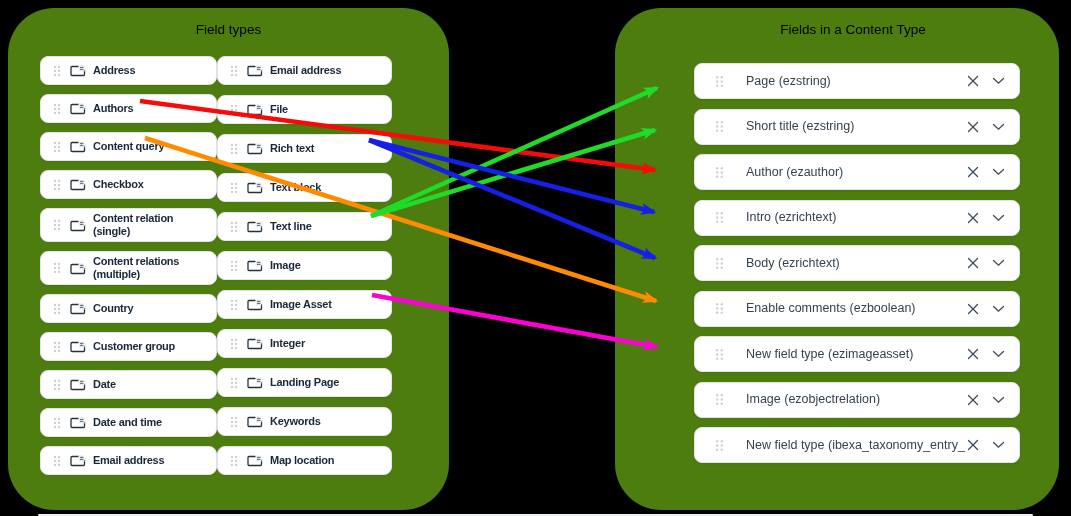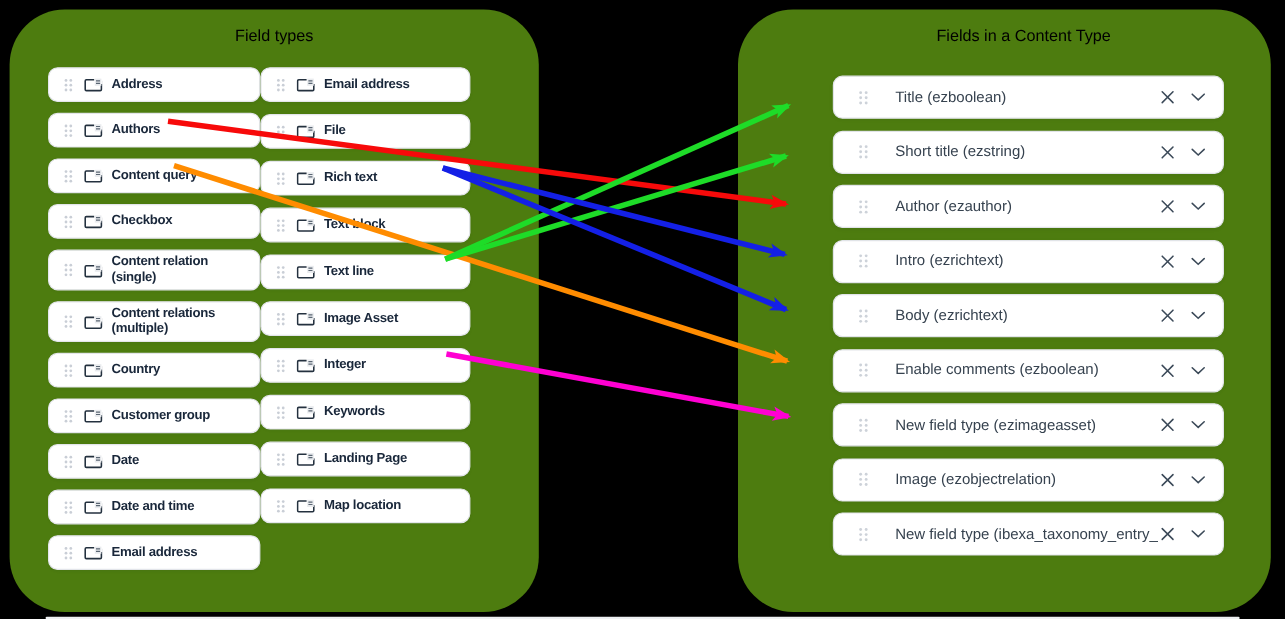--- a/index.html
+++ b/index.html
@@ -457,20 +457,43 @@
       <svg width="16" height="13" viewBox="0 0 16 13">
         <rect x="1" y="2.5" width="13.5" height="9" rx="1" fill="none" stroke="#24313f" stroke-width="1.3"></rect>
         <rect x="8.5" y="0.5" width="7" height="5.5" fill="#ffffff"></rect>
         <rect x="9" y="1.5" width="5.5" height="6" fill="#e9ebee"></rect>
         <path d="M10 3.4 h3.4 M10 5.4 h3.4" stroke="#5a6673" stroke-width="1"></path>
       </svg>
     </span>
     <span class="ft-label">Text line</span>
   </div>
 
+  <div class="ft-card">
+    <span class="drag">
+      <svg width="8" height="12" viewBox="0 0 8 12">
+        <g fill="#c9ced6">
+          <circle cx="2" cy="2" r="1.15"></circle>
+                  <circle cx="6" cy="2" r="1.15"></circle>
+          <circle cx="2" cy="6" r="1.15"></circle>
+                  <circle cx="6" cy="6" r="1.15"></circle>
+          <circle cx="2" cy="10" r="1.15"></circle>
+                  <circle cx="6" cy="10" r="1.15"></circle>
+        </g>
+      </svg>
+    </span>
+    <span class="ficon">
+      <svg width="16" height="13" viewBox="0 0 16 13">
+        <rect x="1" y="2.5" width="13.5" height="9" rx="1" fill="none" stroke="#24313f" stroke-width="1.3"></rect>
+        <rect x="8.5" y="0.5" width="7" height="5.5" fill="#ffffff"></rect>
+        <rect x="9" y="1.5" width="5.5" height="6" fill="#e9ebee"></rect>
+        <path d="M10 3.4 h3.4 M10 5.4 h3.4" stroke="#5a6673" stroke-width="1"></path>
+      </svg>
+    </span>
+    <span class="ft-label">Image</span>
+  </div>
 
   <div class="ft-card">
     <span class="drag">
       <svg width="8" height="12" viewBox="0 0 8 12">
         <g fill="#c9ced6">
           <circle cx="2" cy="2" r="1.15"></circle>
                   <circle cx="6" cy="2" r="1.15"></circle>
           <circle cx="2" cy="6" r="1.15"></circle>
                   <circle cx="6" cy="6" r="1.15"></circle>
           <circle cx="2" cy="10" r="1.15"></circle>
@@ -527,45 +550,45 @@
       </svg>
     </span>
     <span class="ficon">
       <svg width="16" height="13" viewBox="0 0 16 13">
         <rect x="1" y="2.5" width="13.5" height="9" rx="1" fill="none" stroke="#24313f" stroke-width="1.3"></rect>
         <rect x="8.5" y="0.5" width="7" height="5.5" fill="#ffffff"></rect>
         <rect x="9" y="1.5" width="5.5" height="6" fill="#e9ebee"></rect>
         <path d="M10 3.4 h3.4 M10 5.4 h3.4" stroke="#5a6673" stroke-width="1"></path>
       </svg>
     </span>
+    <span class="ft-label">Landing Page</span>
+  </div>
+
+  <div class="ft-card">
+    <span class="drag">
+      <svg width="8" height="12" viewBox="0 0 8 12">
+        <g fill="#c9ced6">
+          <circle cx="2" cy="2" r="1.15"></circle>
+                  <circle cx="6" cy="2" r="1.15"></circle>
+          <circle cx="2" cy="6" r="1.15"></circle>
+                  <circle cx="6" cy="6" r="1.15"></circle>
+          <circle cx="2" cy="10" r="1.15"></circle>
+                  <circle cx="6" cy="10" r="1.15"></circle>
+        </g>
+      </svg>
+    </span>
+    <span class="ficon">
+      <svg width="16" height="13" viewBox="0 0 16 13">
+        <rect x="1" y="2.5" width="13.5" height="9" rx="1" fill="none" stroke="#24313f" stroke-width="1.3"></rect>
+        <rect x="8.5" y="0.5" width="7" height="5.5" fill="#ffffff"></rect>
+        <rect x="9" y="1.5" width="5.5" height="6" fill="#e9ebee"></rect>
+        <path d="M10 3.4 h3.4 M10 5.4 h3.4" stroke="#5a6673" stroke-width="1"></path>
+      </svg>
+    </span>
     <span class="ft-label">Keywords</span>
-  </div>
-
-  <div class="ft-card">
-    <span class="drag">
-      <svg width="8" height="12" viewBox="0 0 8 12">
-        <g fill="#c9ced6">
-          <circle cx="2" cy="2" r="1.15"></circle>
-                  <circle cx="6" cy="2" r="1.15"></circle>
-          <circle cx="2" cy="6" r="1.15"></circle>
-                  <circle cx="6" cy="6" r="1.15"></circle>
-          <circle cx="2" cy="10" r="1.15"></circle>
-                  <circle cx="6" cy="10" r="1.15"></circle>
-        </g>
-      </svg>
-    </span>
-    <span class="ficon">
-      <svg width="16" height="13" viewBox="0 0 16 13">
-        <rect x="1" y="2.5" width="13.5" height="9" rx="1" fill="none" stroke="#24313f" stroke-width="1.3"></rect>
-        <rect x="8.5" y="0.5" width="7" height="5.5" fill="#ffffff"></rect>
-        <rect x="9" y="1.5" width="5.5" height="6" fill="#e9ebee"></rect>
-        <path d="M10 3.4 h3.4 M10 5.4 h3.4" stroke="#5a6673" stroke-width="1"></path>
-      </svg>
-    </span>
-    <span class="ft-label">Landing Page</span>
   </div>
 
   <div class="ft-card">
     <span class="drag">
       <svg width="8" height="12" viewBox="0 0 8 12">
         <g fill="#c9ced6">
           <circle cx="2" cy="2" r="1.15"></circle>
                   <circle cx="6" cy="2" r="1.15"></circle>
           <circle cx="2" cy="6" r="1.15"></circle>
                   <circle cx="6" cy="6" r="1.15"></circle>
@@ -597,21 +620,21 @@
         <g fill="#cdd2d9">
           <circle cx="2.2" cy="2.2" r="1.2"></circle>
                 <circle cx="6.8" cy="2.2" r="1.2"></circle>
           <circle cx="2.2" cy="6.5" r="1.2"></circle>
                 <circle cx="6.8" cy="6.5" r="1.2"></circle>
           <circle cx="2.2" cy="10.8" r="1.2"></circle>
                 <circle cx="6.8" cy="10.8" r="1.2"></circle>
         </g>
       </svg>
     </span>
-    <span class="f-label">Title (ezboolean)</span>
+    <span class="f-label">Page (ezstring)</span>
     <span class="f-actions">
       <button class="icon-btn" title="Remove">
         <svg width="14" height="14" viewBox="0 0 14 14">
           <path d="M2.5 2.5 L11.5 11.5 M11.5 2.5 L2.5 11.5" stroke="#3c4a59" stroke-width="1.3" stroke-linecap="round"></path>
         </svg>
       </button>
       <button class="icon-btn" title="Expand">
         <svg width="13" height="8" viewBox="0 0 13 8">
           <path d="M1.5 1.5 L6.5 6.2 L11.5 1.5" fill="none" stroke="#3c4a59" stroke-width="1.3" stroke-linecap="round"></path>
         </svg>

